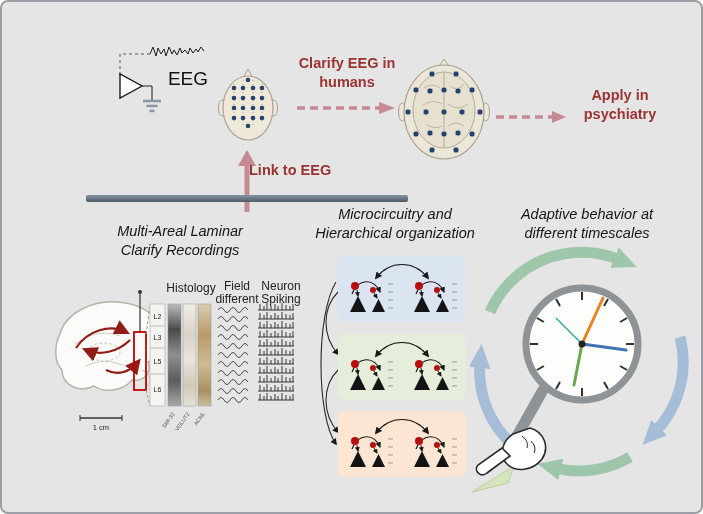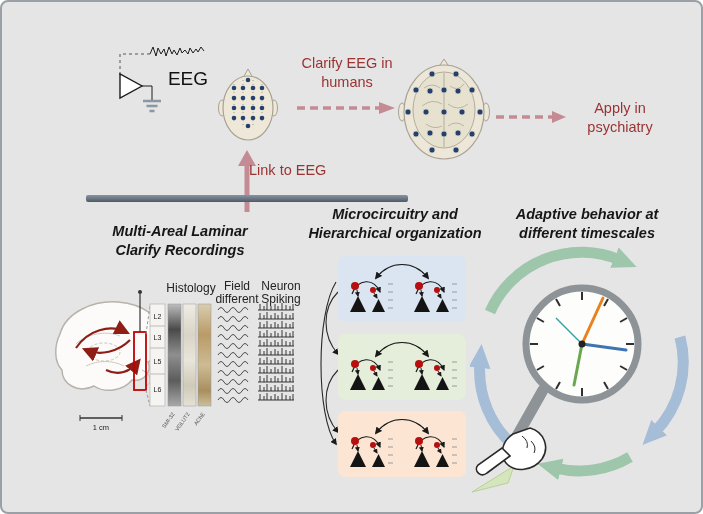--- a/index.html
+++ b/index.html
@@ -2,22 +2,22 @@
 <html><head>
 <meta charset="utf-8">
 <style>
   html,body{margin:0;padding:0;background:#ffffff;}
   .stage{
     position:relative;width:703px;height:514px;box-sizing:border-box;
     background:#e5e5e5;border:2px solid #9aa0a6;border-radius:8px;overflow:hidden;
     font-family:"Liberation Sans",sans-serif;
   }
   .abs{position:absolute;}
-  .red-label{color:#9a3332;font-weight:normal;font-size:14.5px;text-align:center;line-height:1.32;}
-  .sec-title{color:#161616;font-style:italic;font-weight:bold;font-size:14.5px;text-align:center;line-height:1.3;}
+  .red-label{color:#9a3332;font-weight:bold;font-size:14.5px;text-align:center;line-height:1.32;}
+  .sec-title{color:#161616;font-style:italic;font-weight:normal;font-size:14.5px;text-align:center;line-height:1.3;}
   .col-head{color:#222;font-size:12px;text-align:center;line-height:1.1;}
   .timeline-bar{background:linear-gradient(180deg,#8795a3,#4f5a66);border-radius:2px;}
   svg{display:block;}
   svg text{font-family:"Liberation Sans",sans-serif;}
   .mc-arc{fill:none;stroke:#1a1a1a;stroke-width:1.2;}
   .mc-ln{stroke:#1a1a1a;stroke-width:1;}
   .mc-tick{stroke:#9a9a9a;stroke-width:1;}
   .hier-arc{fill:none;stroke:#2a2a2a;stroke-width:1.1;}
   .trace{stroke:#3a3a3a;stroke-width:0.9;fill:none;}
   .spike{stroke:#222;stroke-width:0.9;fill:none;}
@@ -116,21 +116,21 @@
         <circle cx="78" cy="76" r="3"></circle>
       <circle cx="38" cy="92" r="3"></circle>
         <circle cx="62" cy="92" r="3"></circle>
     </g>
   </svg>
 
   <svg class="abs" style="left:492px;top:107px;" width="74" height="16" viewBox="0 0 74 16">
     <line x1="2" y1="8" x2="58" y2="8" stroke="#c48b94" stroke-width="3.4" stroke-dasharray="8,5"></line>
     <polygon points="58,2 72,8 58,14" fill="#c48b94"></polygon>
   </svg>
-  <div class="abs red-label" style="left:572px;top:97px;width:92px;">Apply in psychiatry</div>
+  <div class="abs red-label" style="left:572px;top:84px;width:92px;">Apply in psychiatry</div>
 
   <svg class="abs" style="left:232px;top:146px;" width="26" height="66" viewBox="0 0 26 66">
     <line x1="13" y1="64" x2="13" y2="16" stroke="#c48b94" stroke-width="5"></line>
     <polygon points="4,18 13,2 22,18" fill="#c48b94"></polygon>
   </svg>
   <div class="abs red-label" style="left:247px;top:159px;white-space:nowrap;text-align:left;">Link to EEG</div>
 
   <div class="abs timeline-bar" style="left:84px;top:193px;width:322px;height:7px;"></div>
 
   <div class="abs sec-title" style="left:93px;top:220px;width:170px;">Multi-Areal Laminar Clarify Recordings</div>

